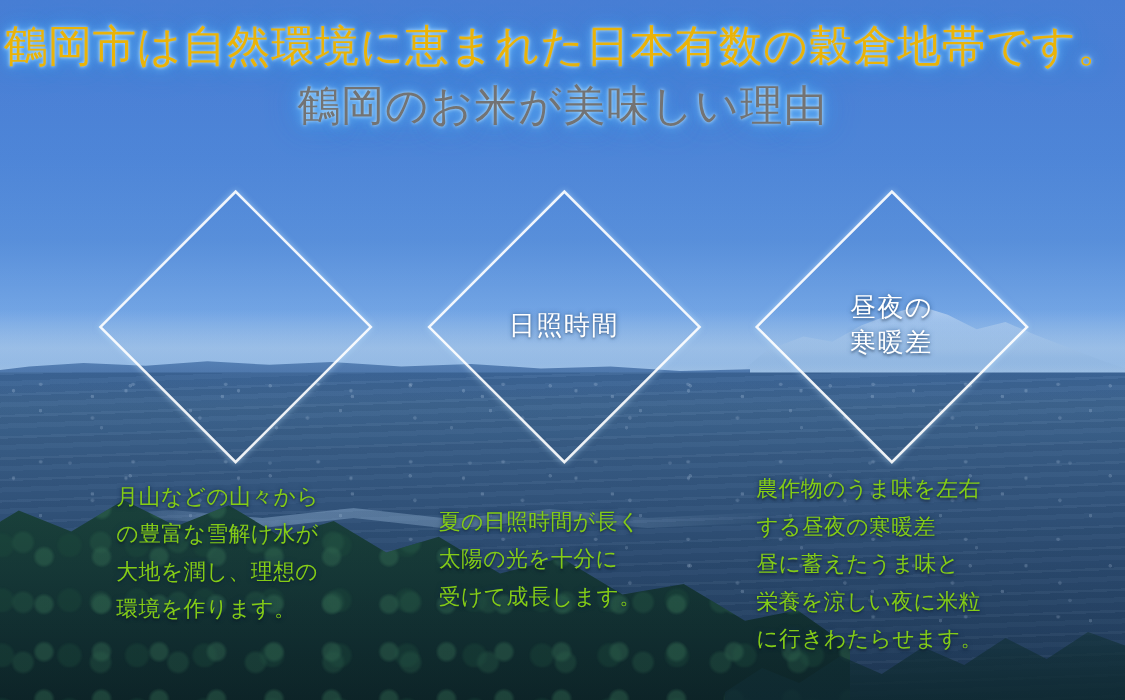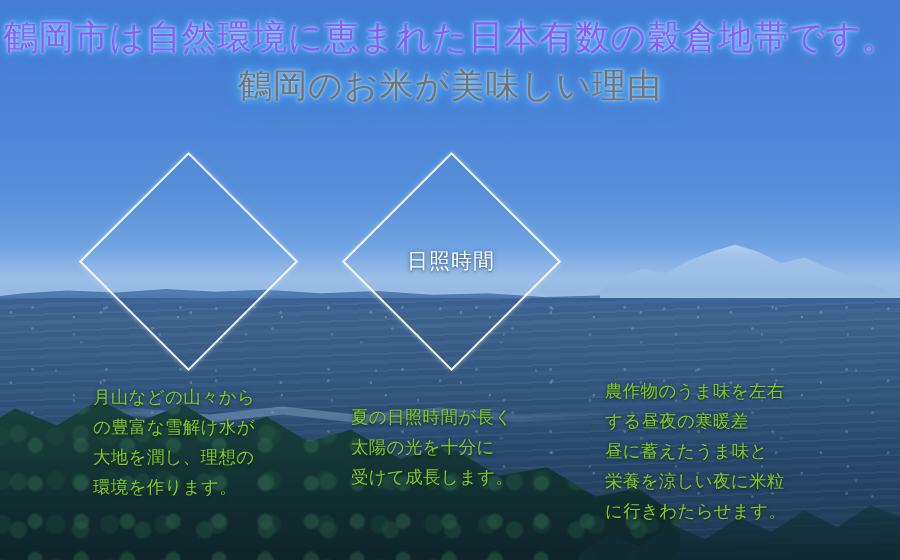--- a/index.html
+++ b/index.html
@@ -132,21 +132,21 @@
   
   .headings {
     position:absolute; left:0; right:0; top:0;
     text-align:center;
     z-index:6;
   }
   .title {
     font-family:"Liberation Serif", "DejaVu Serif", serif;
     font-size:35px;
     line-height:1.12;
-    color:#8b5cf6;
+    color:#eab308;
     letter-spacing:.5px;
     padding-top:18px;
     text-shadow:
       0 0 3px #bfe4ff,
       0 0 7px #7fc8ff,
       0 0 14px #3fa4ff,
       0 0 22px #2f8ae0;
     white-space:nowrap;
   }
   .subtitle {
@@ -239,20 +239,25 @@
 
   <div class="diamond" id="diamond-1">
     <div class="shape"></div>
   </div>
 
   <div class="diamond" id="diamond-2">
     <div class="shape"></div>
     <div class="dlabel">日照時間</div>
   </div>
 
+  <div class="diamond" id="diamond-3">
+    <div class="shape"></div>
+    <div class="dlabel">昼夜の
+寒暖差</div>
+  </div>
 
   <div class="col" id="col-1">月山などの山々から
 の豊富な雪解け水が
 大地を潤し、理想の
 環境を作ります。</div>
 
   <div class="col" id="col-2">夏の日照時間が長く
 太陽の光を十分に
 受けて成長します。</div>
 

